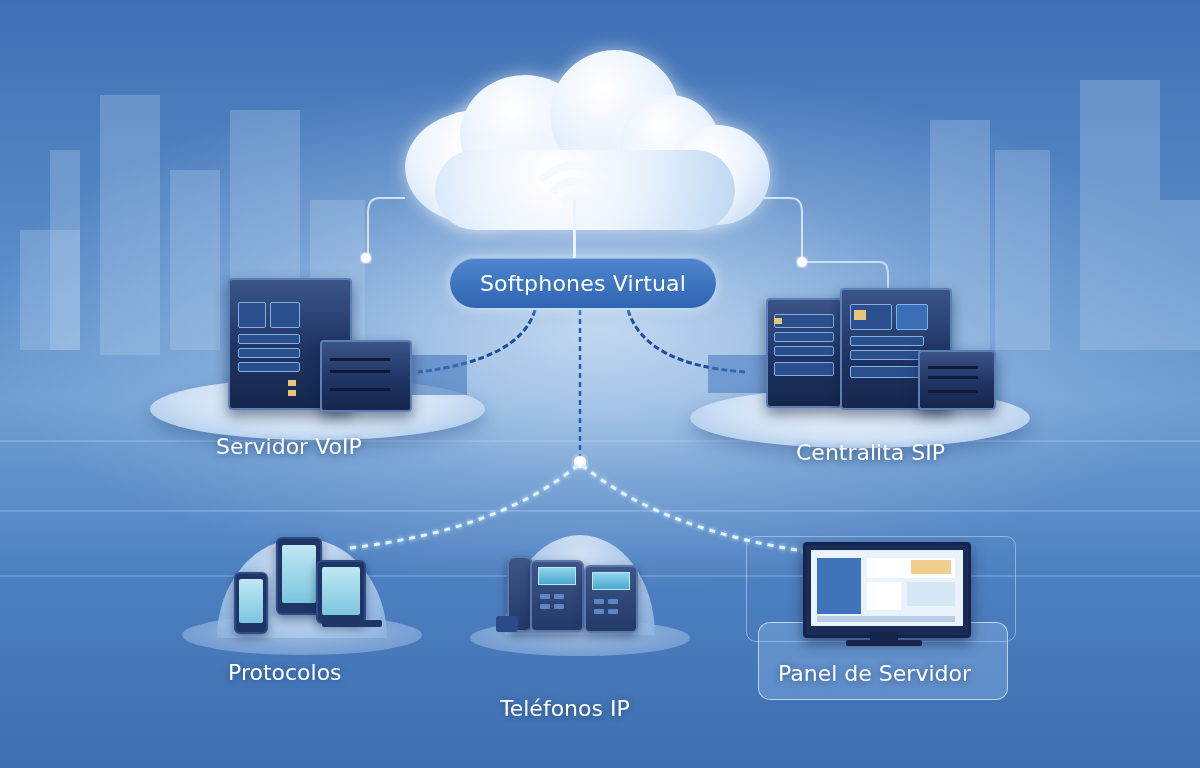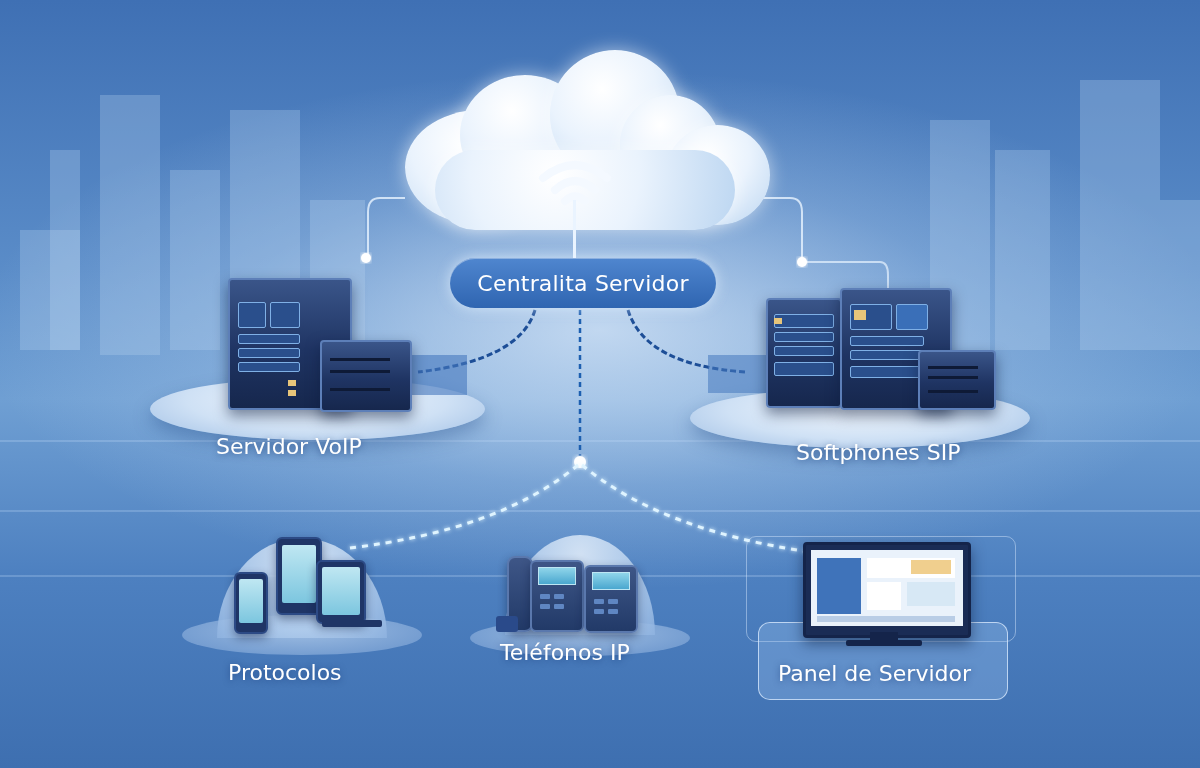--- a/index.html
+++ b/index.html
@@ -151,21 +151,21 @@
   <div class="puff" style="left:40px;top:100px;width:300px;height:80px;border-radius:40px;"></div>
 </div>
 <svg class="abs wifi" viewBox="0 0 80 70">
   <path d="M8 28 Q40 2 72 28" stroke="#f4f9ff" stroke-width="8" fill="none" stroke-linecap="round"></path>
   <path d="M20 40 Q40 22 60 40" stroke="#f4f9ff" stroke-width="8" fill="none" stroke-linecap="round"></path>
   <path d="M30 51 Q40 42 50 51" stroke="#f4f9ff" stroke-width="8" fill="none" stroke-linecap="round"></path>
 </svg>
 <div class="abs wifi-stem"></div>
 
 <div class="abs pill">
-  <span>Centralita Servidor</span>
+  <span>Softphones Virtual</span>
 </div>
 
 <div class="abs disc" style="left:150px;top:378px;width:335px;height:62px;"></div>
 <div class="abs" style="left:395px;top:355px;width:72px;height:40px;background:rgba(70,120,190,0.6);"></div>
 <div class="abs server" style="left:228px;top:278px;width:120px;height:128px;">
   <div class="srv-panel" style="left:8px;top:22px;width:26px;height:24px;"></div>
   <div class="srv-panel" style="left:40px;top:22px;width:28px;height:24px;"></div>
   <div class="srv-panel" style="left:8px;top:54px;width:60px;height:8px;"></div>
   <div class="srv-panel" style="left:8px;top:68px;width:60px;height:8px;"></div>
   <div class="srv-panel" style="left:8px;top:82px;width:60px;height:8px;"></div>
@@ -194,21 +194,21 @@
   <div class="srv-panel" style="left:8px;top:46px;width:72px;height:8px;"></div>
   <div class="srv-panel" style="left:8px;top:60px;width:72px;height:8px;"></div>
   <div class="srv-panel" style="left:8px;top:76px;width:72px;height:10px;"></div>
   <div class="srv-led" style="left:12px;top:20px;width:12px;height:10px;"></div>
 </div>
 <div class="abs server" style="left:918px;top:350px;width:74px;height:56px;">
   <div class="srv-slot" style="left:8px;top:14px;width:50px;"></div>
   <div class="srv-slot" style="left:8px;top:24px;width:50px;"></div>
   <div class="srv-slot" style="left:8px;top:38px;width:50px;"></div>
 </div>
-<div class="abs label" style="left:796px;top:440px;">Softphones SIP</div>
+<div class="abs label" style="left:796px;top:440px;">Centralita SIP</div>
 
 <div class="abs base-disc" style="left:182px;top:615px;width:240px;height:40px;"></div>
 <div class="abs dome" style="left:217px;top:538px;width:170px;height:100px;"></div>
 <div class="device" style="left:234px;top:572px;width:30px;height:58px;">
   <div class="device-screen" style="left:3px;top:5px;width:24px;height:44px;"></div>
 </div>
 <div class="device" style="left:276px;top:537px;width:42px;height:74px;">
   <div class="device-screen" style="left:4px;top:6px;width:34px;height:58px;"></div>
 </div>
 <div class="device" style="left:316px;top:560px;width:46px;height:60px;">
@@ -228,21 +228,21 @@
   <div class="key" style="left:8px;top:42px;"></div>
     <div class="key" style="left:22px;top:42px;"></div>
 </div>
 <div class="phone-body" style="left:584px;top:565px;width:50px;height:64px;">
   <div class="phone-screen" style="left:6px;top:5px;width:36px;height:16px;"></div>
   <div class="key" style="left:8px;top:32px;"></div>
     <div class="key" style="left:22px;top:32px;"></div>
   <div class="key" style="left:8px;top:42px;"></div>
     <div class="key" style="left:22px;top:42px;"></div>
 </div>
-<div class="abs label" style="left:500px;top:640px;">Teléfonos IP</div>
+<div class="abs label" style="left:500px;top:696px;">Teléfonos IP</div>
 
 <div class="abs panel-outline"></div>
 <div class="abs panel-frame"></div>
 <div class="abs monitor">
   <div class="mon-screen">
     <div class="abs" style="left:6px;top:8px;width:44px;height:56px;background:#3f73ba;"></div>
     <div class="abs" style="left:56px;top:8px;width:88px;height:20px;background:#ffffff;"></div>
     <div class="abs" style="left:100px;top:10px;width:40px;height:14px;background:#f0cf8e;"></div>
     <div class="abs" style="left:56px;top:32px;width:34px;height:28px;background:#ffffff;"></div>
     <div class="abs" style="left:96px;top:32px;width:48px;height:24px;background:#d7e8f5;"></div>

